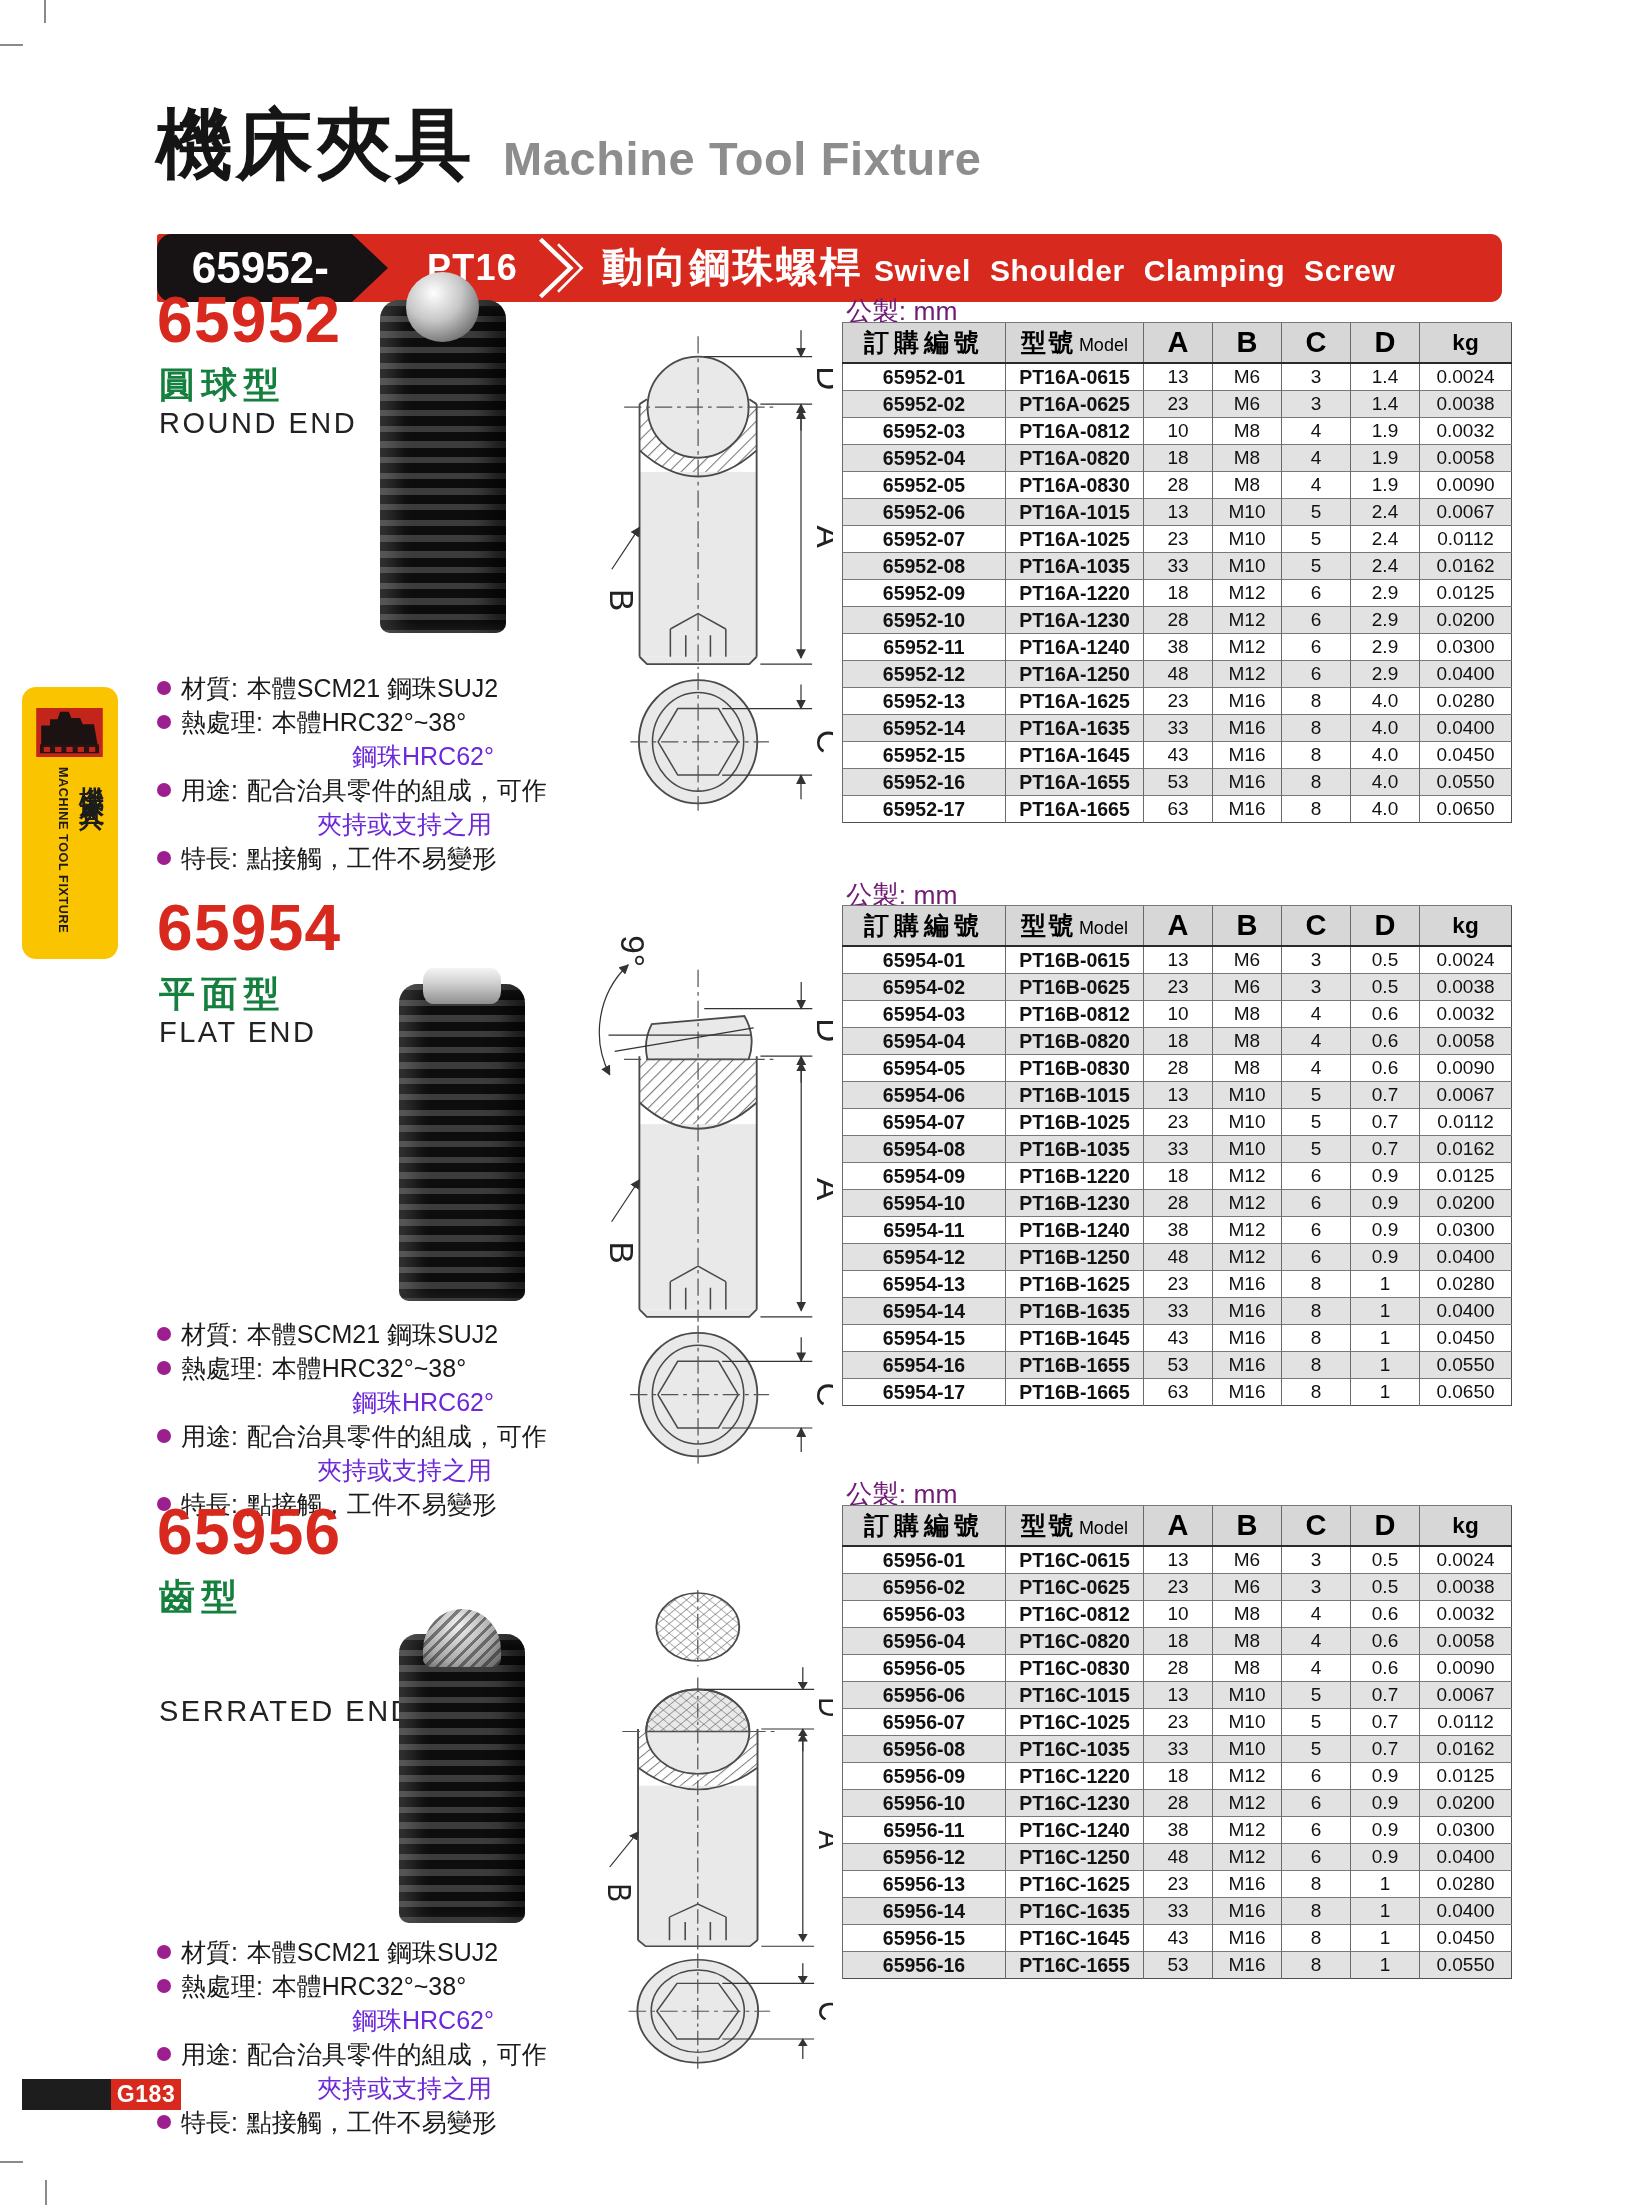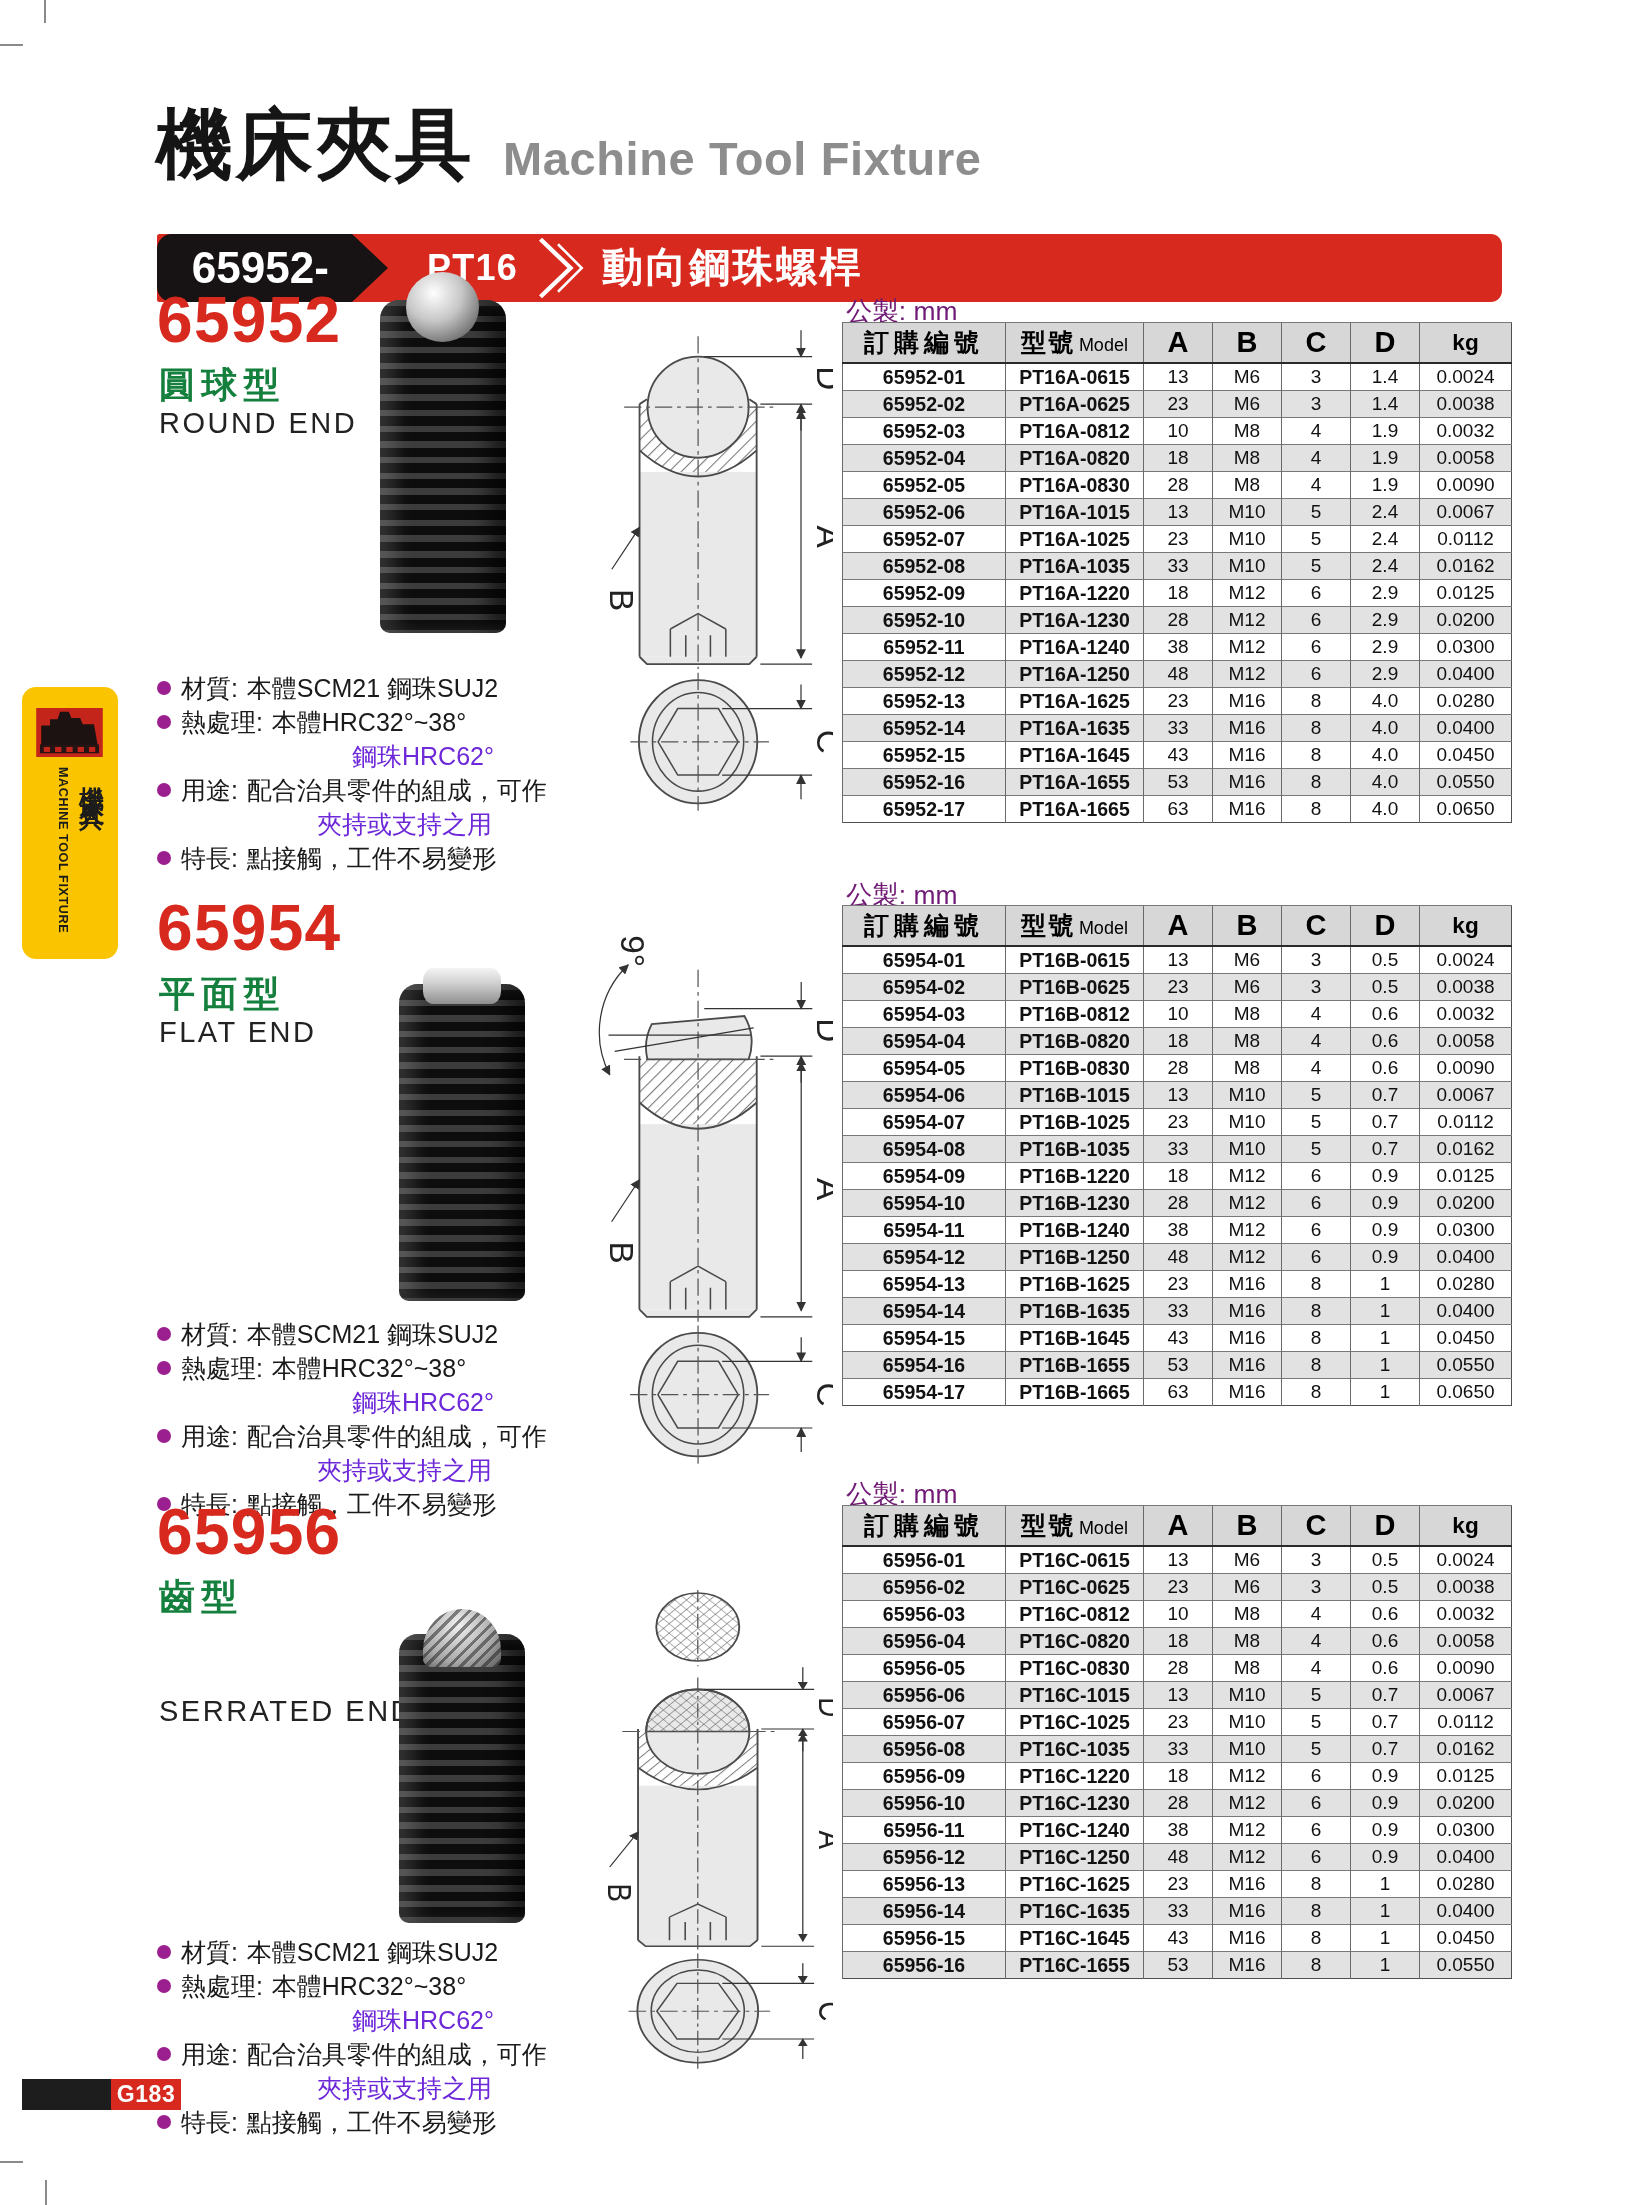--- a/index.html
+++ b/index.html
@@ -122,20 +122,21 @@
   <div class="abs banner">
     <div class="black-seg"></div>
     <div class="black-arrow"></div>
     <div class="code">65952-56</div>
     <div class="series">PT16</div>
     <svg class="chev" width="60" height="68" viewBox="0 0 96 108">
       <path d="M12,8 L60,54 L12,100" stroke="#fff" stroke-width="7" fill="none"></path>
       <path d="M40,16 L78,54 L40,92" stroke="#fff" stroke-width="4" fill="none"></path>
     </svg>
     <div class="nzh">動向鋼珠螺桿</div>
+    <div class="nen">Swivel Shoulder Clamping Screw</div>
   </div>
 
   <div class="abs side-tab">
     <svg class="side-thumb" width="67" height="49" viewBox="0 0 106 78">
       <rect x="0" y="0" width="106" height="78" fill="#c4251b"></rect>
       <path d="M8,60 L8,28 L22,28 L22,18 L34,18 L38,6 L52,6 L56,16 L70,16 L74,26 L92,26 L98,60 Z" fill="#1c1212"></path>
       <rect x="6" y="58" width="94" height="14" fill="#241414"></rect>
       <rect x="12" y="62" width="10" height="8" fill="#c4251b"></rect>
       <rect x="30" y="62" width="10" height="8" fill="#c4251b"></rect>
       <rect x="48" y="62" width="10" height="8" fill="#c4251b"></rect>

